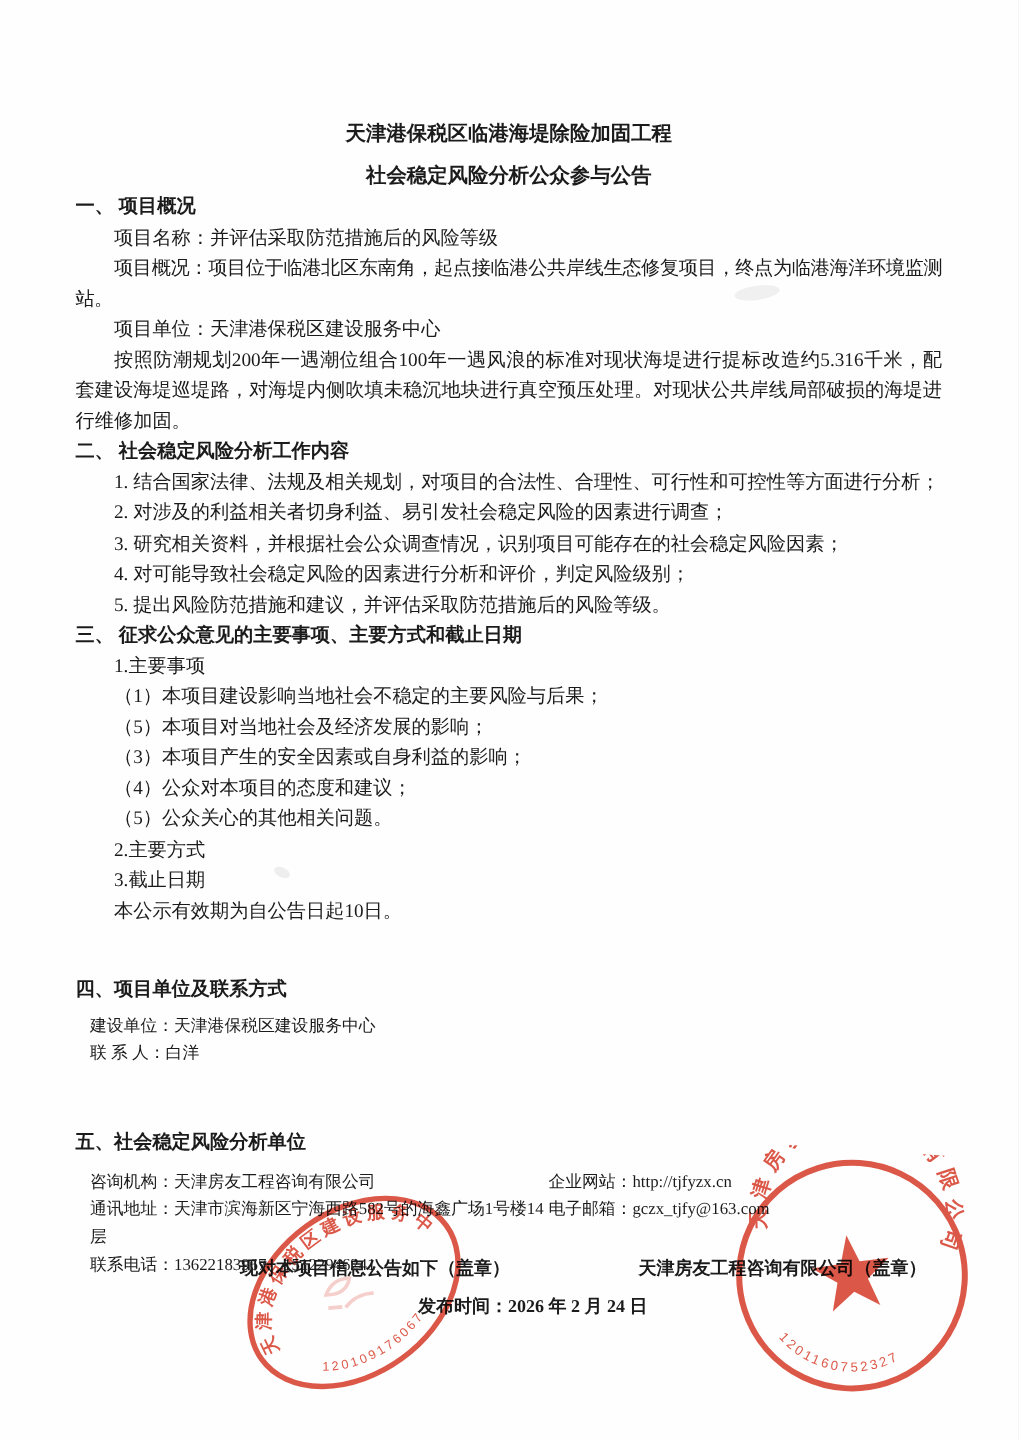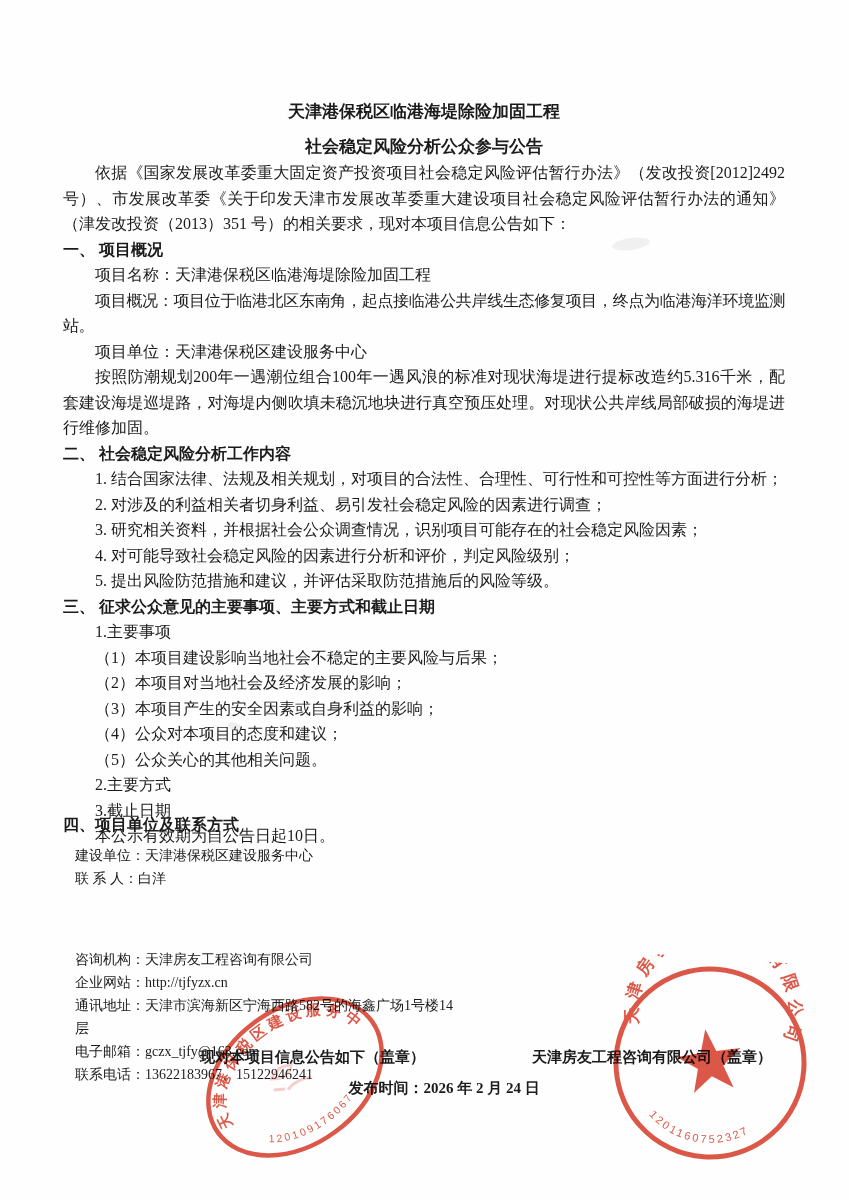--- a/index.html
+++ b/index.html
@@ -19,21 +19,21 @@
   p.indent{text-indent:2em;}
   p.tight{letter-spacing:-0.6px;}
   p.heading{margin:0;font-size:16px;line-height:25.5px;font-weight:bold;}
   .intro{margin-top:11px;}
   .sec4{position:absolute;left:63px;top:812px;width:722px;}
   .sec5{position:absolute;left:63px;top:940px;width:722px;}
   .sec4 .h,.sec5 .h{margin:0;font-size:16px;line-height:26px;font-weight:bold;}
   .contact-lines{margin-top:6px;padding-left:12px;}
   .contact-lines p{margin:0;font-size:14px;line-height:23px;}
   .two-col{margin-top:8px;padding-left:12px;}
-  .two-col .row{display:flex;font-size:14px;line-height:23px;flex-direction:column;}
+  .two-col .row{display:flex;font-size:14px;line-height:23px;}
   .two-col .l{width:382px;flex:none;}
   .two-col .r{flex:none;}
   .sign-row{position:absolute;left:63px;top:1048px;width:722px;height:20px;font-weight:bold;font-size:15px;}
   .sign-row .left-sign{position:absolute;left:137px;top:0;}
   .sign-row .right-sign{position:absolute;left:469px;top:0;}
   .date-line{position:absolute;left:63px;top:1079px;width:722px;text-align:center;font-weight:bold;font-size:15px;padding-left:40px;box-sizing:border-box;}
   .stamp{position:absolute;mix-blend-mode:multiply;opacity:.88;pointer-events:none;}
   .stamp-left{left:190px;top:987px;transform:rotate(-36deg);}
   .stamp-right{left:605px;top:958px;transform:rotate(4deg);}
   .stamp text{font-family:"Liberation Sans","DejaVu Sans",sans-serif;fill:#d8412f;}
@@ -43,56 +43,56 @@
 </style>
 </head>
 <body>
 
 <div class="page">
 
   <div class="content">
     <h1 class="title1">天津港保税区临港海堤除险加固工程</h1>
     <h2 class="title2">社会稳定风险分析公众参与公告</h2>
 
-    <p class="body indent intro">依据《国家发展改革委重大固定资产投资项目社会稳定风险评估暂行办法》（发改投资[2012]2492 号）、市发展改革委《关于印发天津市发展改革委重大建设项目社会稳定风险评估暂行办法的通知》（津发改投资（2013）351 号）的相关要求，现对本项目信息公告如下：</p>
 
     <p class="heading">一、 项目概况</p>
-    <p class="body indent">项目名称：天津港保税区临港海堤除险加固工程</p>
+    <p class="body indent">项目名称：并评估采取防范措施后的风险等级</p>
     <p class="body indent tight">项目概况：项目位于临港北区东南角，起点接临港公共岸线生态修复项目，终点为临港海洋环境监测站。</p>
     <p class="body indent">项目单位：天津港保税区建设服务中心</p>
     <p class="body indent">按照防潮规划200年一遇潮位组合100年一遇风浪的标准对现状海堤进行提标改造约5.316千米，配套建设海堤巡堤路，对海堤内侧吹填未稳沉地块进行真空预压处理。对现状公共岸线局部破损的海堤进行维修加固。</p>
 
     <p class="heading">二、 社会稳定风险分析工作内容</p>
     <p class="body indent">1. 结合国家法律、法规及相关规划，对项目的合法性、合理性、可行性和可控性等方面进行分析；</p>
     <p class="body indent">2. 对涉及的利益相关者切身利益、易引发社会稳定风险的因素进行调查；</p>
     <p class="body indent">3. 研究相关资料，并根据社会公众调查情况，识别项目可能存在的社会稳定风险因素；</p>
     <p class="body indent">4. 对可能导致社会稳定风险的因素进行分析和评价，判定风险级别；</p>
     <p class="body indent">5. 提出风险防范措施和建议，并评估采取防范措施后的风险等级。</p>
 
     <p class="heading">三、 征求公众意见的主要事项、主要方式和截止日期</p>
     <p class="body indent">1.主要事项</p>
     <p class="body indent">（1）本项目建设影响当地社会不稳定的主要风险与后果；</p>
-    <p class="body indent">（2）本项目对当地社会及经济发展的影响；</p>
+    <p class="body indent">（5）本项目对当地社会及经济发展的影响；</p>
     <p class="body indent">（3）本项目产生的安全因素或自身利益的影响；</p>
     <p class="body indent">（4）公众对本项目的态度和建议；</p>
     <p class="body indent">（5）公众关心的其他相关问题。</p>
     <p class="body indent">2.主要方式</p>
     <p class="body indent">3.截止日期</p>
     <p class="body indent">本公示有效期为自公告日起10日。</p>
   </div>
 
   <div class="sec4">
     <p class="h">四、项目单位及联系方式</p>
     <div class="contact-lines">
       <p>建设单位：天津港保税区建设服务中心</p>
       <p>联 系 人：白洋</p>
     </div>
   </div>
 
   <div class="sec5">
+    <p class="h">五、社会稳定风险分析单位</p>
     <div class="two-col">
       <div class="row">
         <span class="l">咨询机构：天津房友工程咨询有限公司</span>
         <span class="r">企业网站：http://tjfyzx.cn</span>
       </div>
       <div class="row">
         <span class="l">通讯地址：天津市滨海新区宁海西路582号的海鑫广场1号楼14层</span>
         <span class="r">电子邮箱：gczx_tjfy@163.com</span>
       </div>
       <div class="row">

